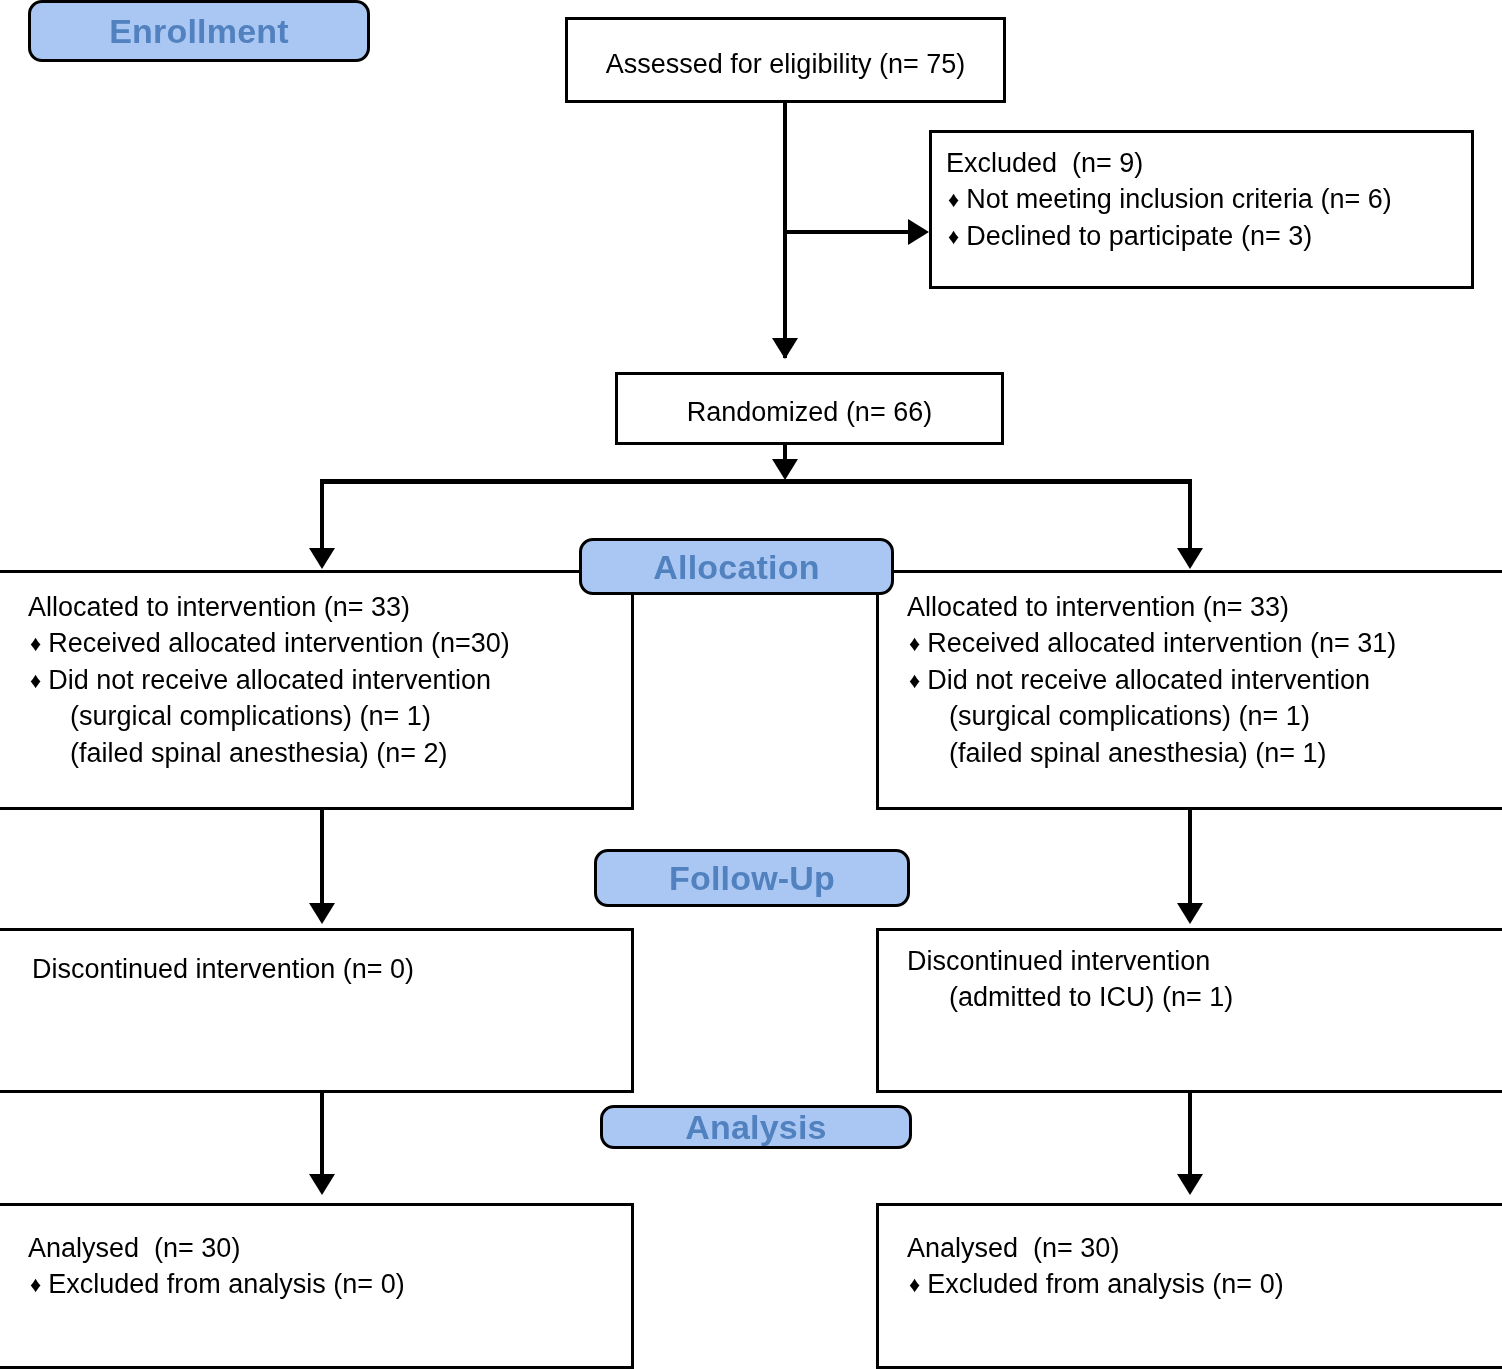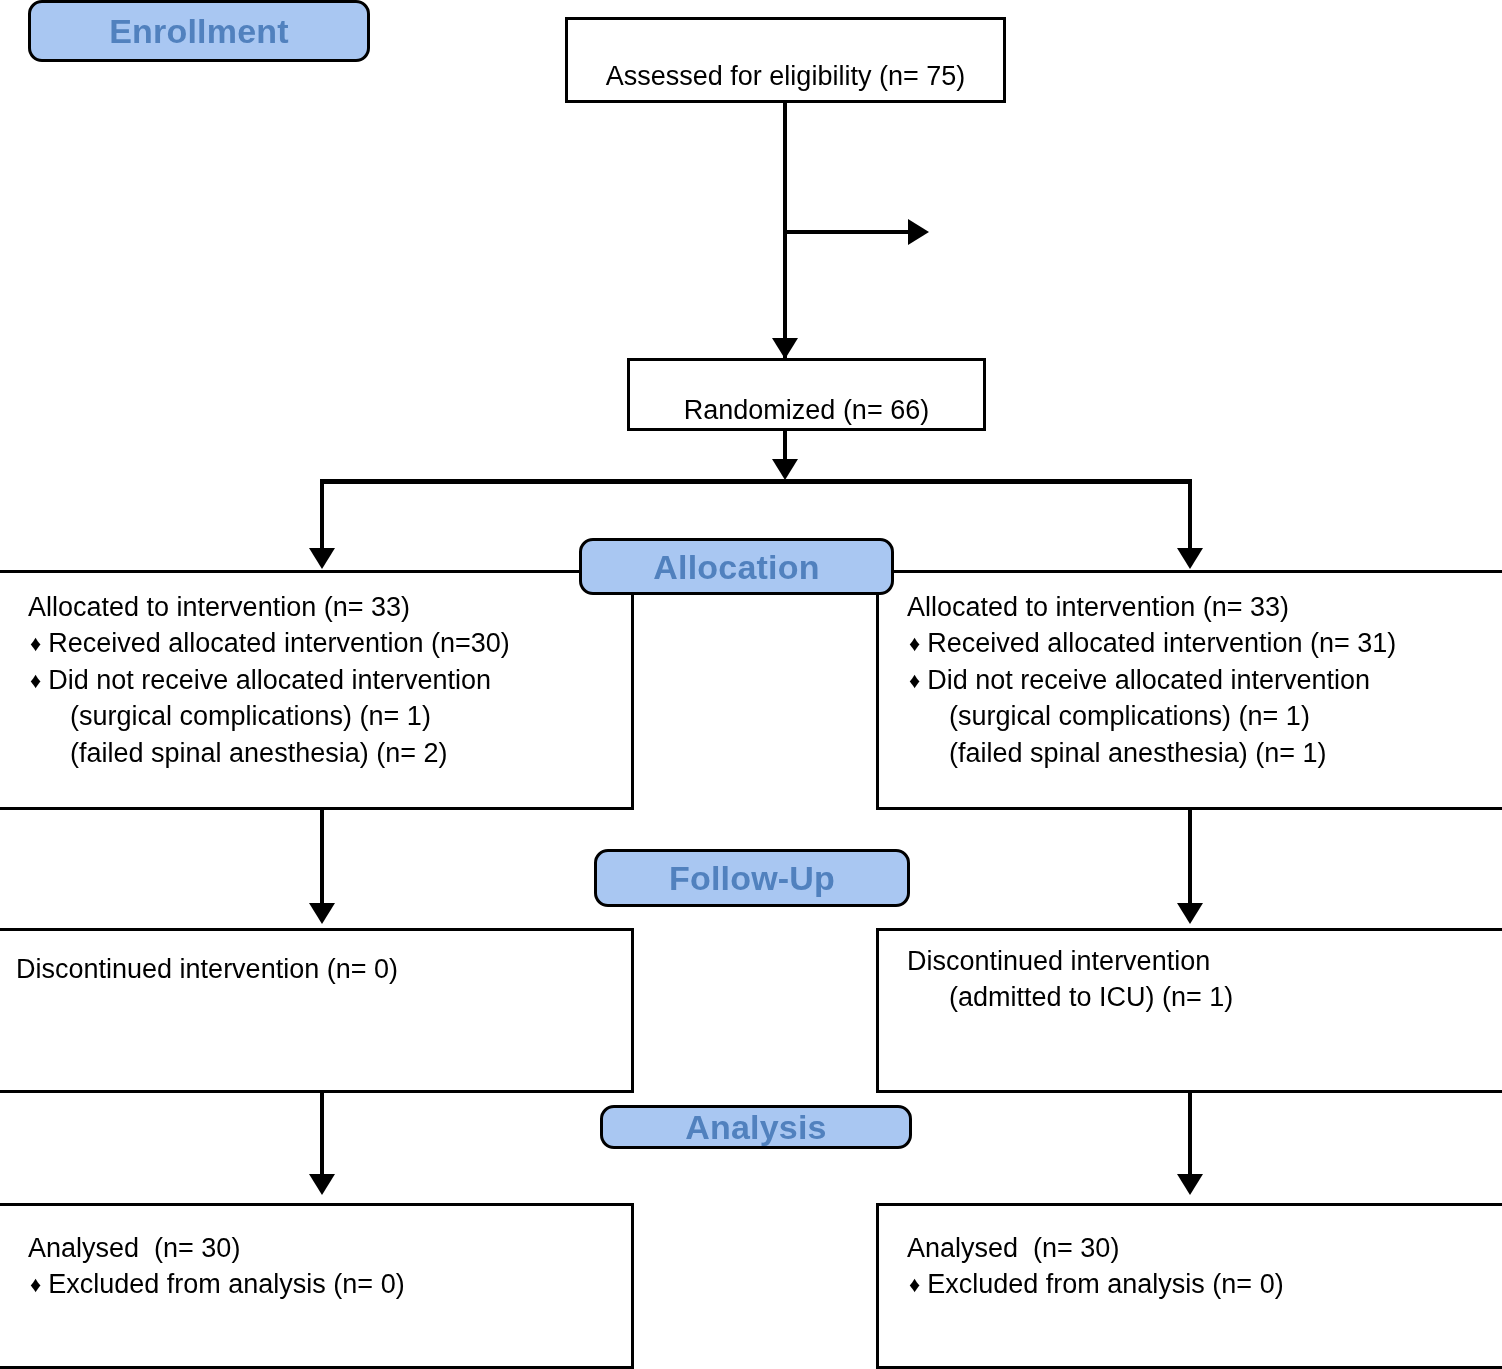--- a/index.html
+++ b/index.html
@@ -50,21 +50,21 @@
     z-index: 10;
   }
   .flow-box .box-inner {
     padding: 12px 14px;
   }
   .flow-box.centered .box-inner {
     height: 100%;
     display: flex;
     align-items: center;
     justify-content: center;
-    padding: 16px 14px;
+    padding: 4px 14px;
   }
   .line {
     font-size: 27px;
     line-height: 1.35;
     white-space: pre;
     color: #000000;
   }
   .line.bullet {
     display: block;
     padding-left: 2px;
@@ -121,24 +121,31 @@
     <div class="box-inner">
       <span class="line">Assessed for eligibility (n= 75)</span>
     </div>
   </div>
 
   <div class="conn conn-v" style="left:783px; top:103px; width:4px; height:255px;"></div>
 
   <div class="conn conn-h" style="left:787px; top:230px; width:124px; height:4px;"></div>
   <div class="arrow-right" style="left:908px; top:219px;"></div>
 
+  <div class="flow-box" style="left:929px; top:130px; width:545px; height:159px;">
+    <div class="box-inner">
+      <span class="line">Excluded  (n= 9)</span>
+      <span class="line bullet"><span class="dia">♦</span><span>Not meeting inclusion criteria (n= 6)</span></span>
+      <span class="line bullet"><span class="dia">♦</span><span>Declined to participate (n= 3)</span></span>
+    </div>
+  </div>
 
   <div class="arrow-down" style="left:772px; top:338px;"></div>
 
-  <div class="flow-box centered" style="left:615px; top:358px; width:359px; height:73px;margin-left:12px;">
+  <div class="flow-box centered" style="left:615px; top:372px; width:389px; height:73px;">
     <div class="box-inner">
       <span class="line">Randomized (n= 66)</span>
     </div>
   </div>
 
   <div class="conn conn-v" style="left:783px; top:431px; width:4px; height:34px;"></div>
   <div class="arrow-down" style="left:772px; top:459px;"></div>
   <div class="conn conn-h" style="left:320px; top:479px; width:872px; height:5px;"></div>
   <div class="conn conn-v" style="left:320px; top:479px; width:4px; height:76px;"></div>
   <div class="arrow-down" style="left:309px; top:548px;"></div>
@@ -173,21 +180,21 @@
   <div class="arrow-down" style="left:309px; top:903px;"></div>
 
   <div class="conn conn-v" style="left:1188px; top:810px; width:4px; height:97px;"></div>
   <div class="arrow-down" style="left:1177px; top:903px;"></div>
 
   <div class="stage-pill" style="left:594px; top:849px; width:316px; height:58px;">
     <span class="stage-label">Follow-Up</span>
   </div>
 
   <div class="flow-box" style="left:-3px; top:928px; width:637px; height:165px;">
-    <div class="box-inner" style="padding-left:16px; padding-top:20px;">
+    <div class="box-inner" style="padding-left:32px; padding-top:20px;">
       <span class="line">Discontinued intervention (n= 0)</span>
     </div>
   </div>
 
   <div class="flow-box" style="left:876px; top:928px; width:629px; height:165px;">
     <div class="box-inner" style="padding-left:28px; ">
       <span class="line">Discontinued intervention</span>
       <span class="line indent gap-top">(admitted to ICU) (n= 1)</span>
     </div>
   </div>

